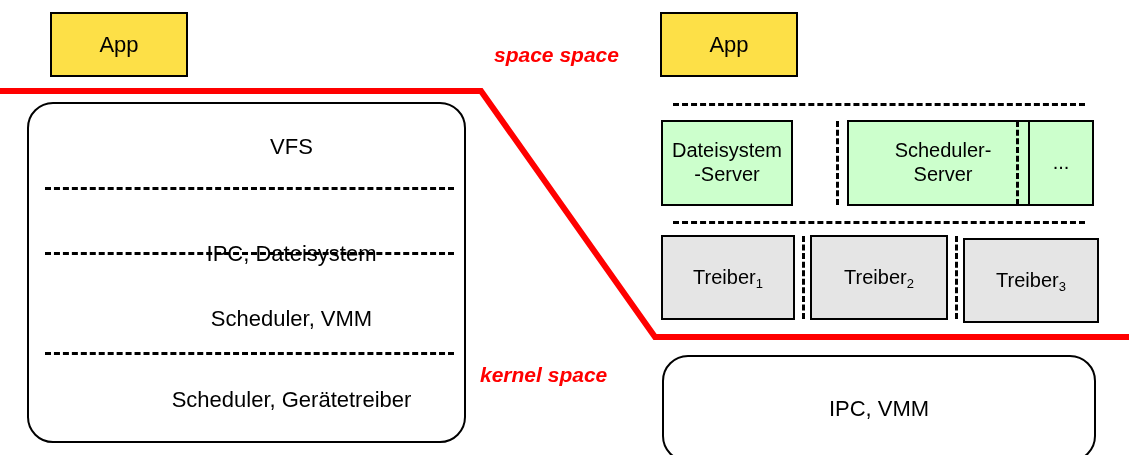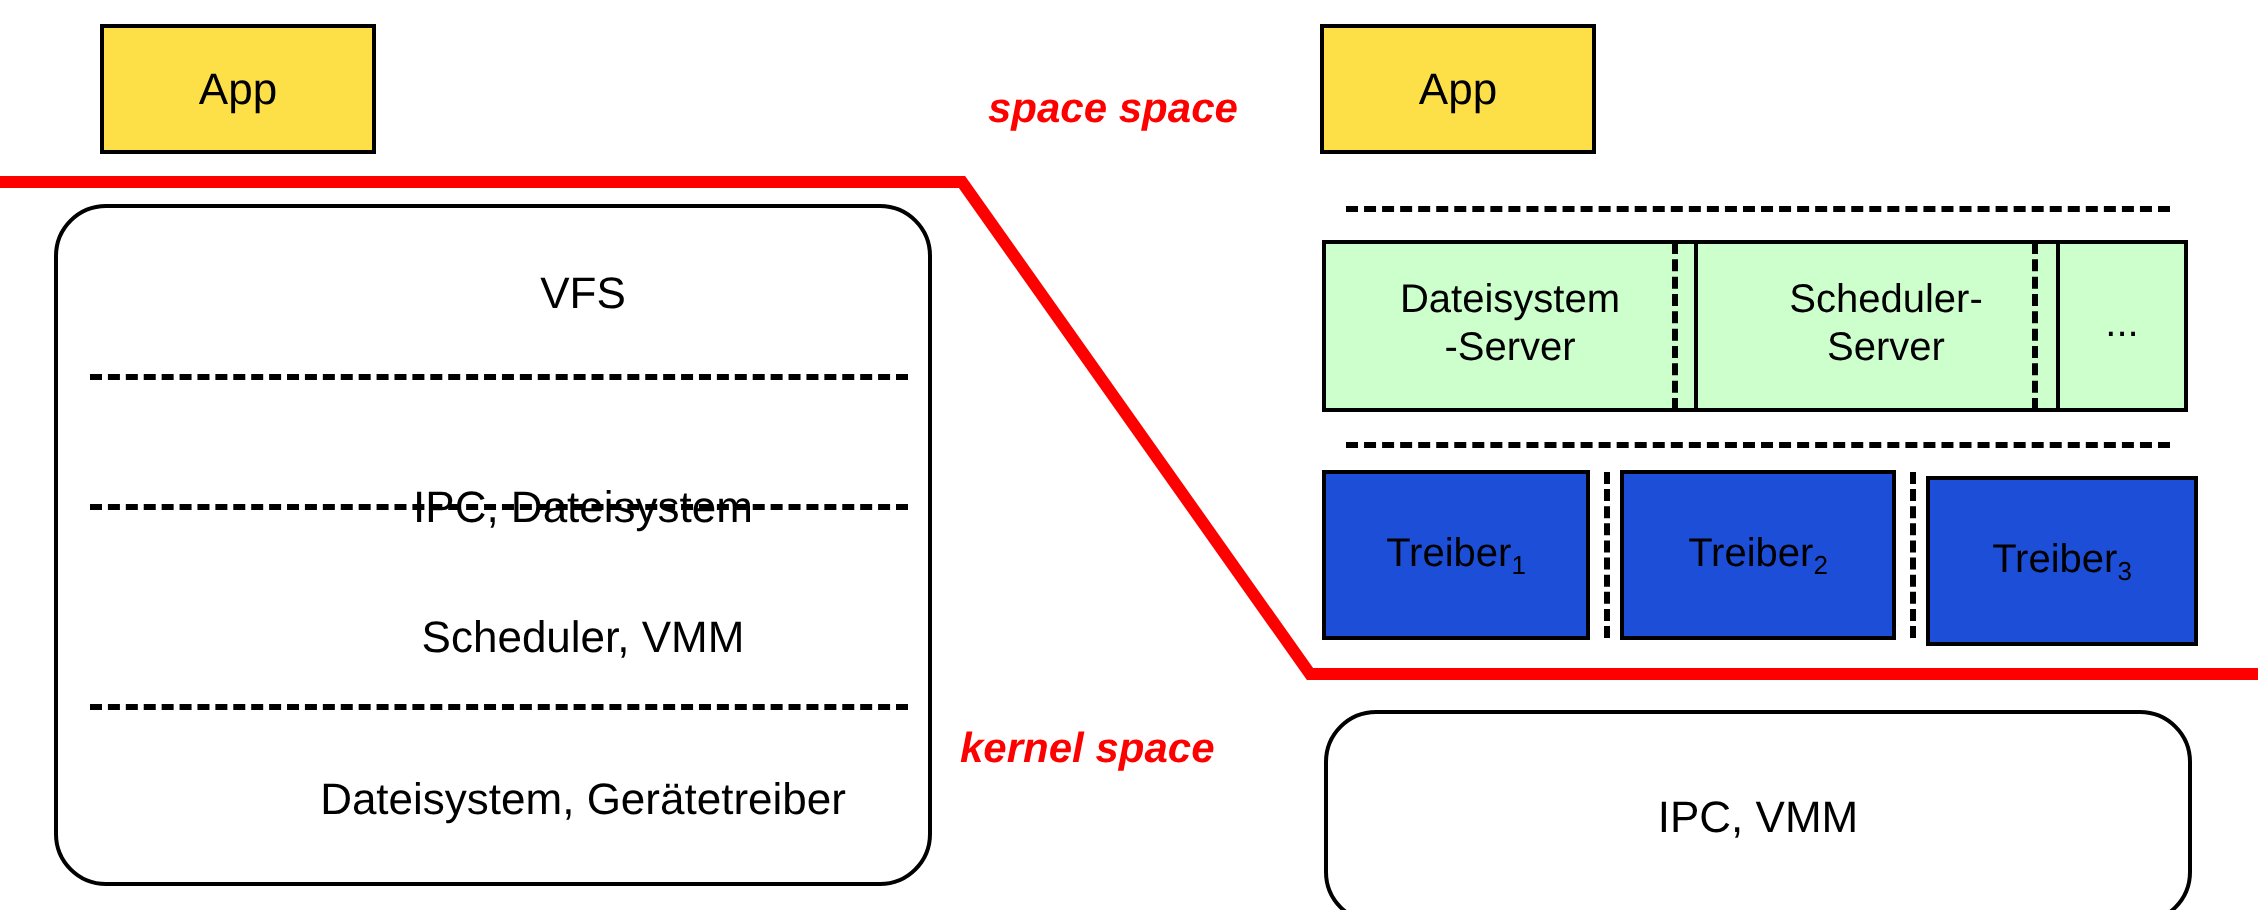--- a/index.html
+++ b/index.html
@@ -68,21 +68,21 @@
   }
 
   .server-box {
     background: #ccffcc;
     border: 2px solid #000000;
     font-size: 20px;
     line-height: 1.18;
   }
 
   .driver-box {
-    background: #1d4ed8;
+    background: #e5e5e5;
     border: 2px solid #000000;
     font-size: 20px;
   }
 
   .driver-box sub {
     font-size: 13px;
     vertical-align: baseline;
     position: relative;
     top: 4px;
   }
@@ -119,34 +119,34 @@
   <div class="layer-label" style="left:27px; top:134px; width:439px;">
     <span>VFS</span>
   </div>
   <div class="layer-label" style="left:27px; top:241px; width:439px;">
     <span>IPC, Dateisystem</span>
   </div>
   <div class="layer-label" style="left:27px; top:306px; width:439px;">
     <span>Scheduler, VMM</span>
   </div>
   <div class="layer-label" style="left:27px; top:387px; width:439px;">
-    <span>Dateisystem, Gerätetreiber</span>
+    <span>Scheduler, Gerätetreiber</span>
   </div>
 
   <div class="dash-h" style="left:45px; top:187px; width:409px;"></div>
   <div class="dash-h" style="left:45px; top:252px; width:409px;"></div>
   <div class="dash-h" style="left:45px; top:352px; width:409px;"></div>
 
   <div class="box app-box" style="left:660px; top:12px; width:138px; height:65px;">
     <span>App</span>
   </div>
 
   <div class="dash-h" style="left:673px; top:103px; width:412px;"></div>
 
-  <div class="box server-box" style="left:661px; top:120px; width:188px; height:86px;">
+  <div class="box server-box" style="left:661px; top:120px; width:132px; height:86px;">
     <span>
       <span>Dateisystem</span><br>
       <span>-Server</span>
     </span>
   </div>
 
   <div class="dash-v" style="left:836px; top:121px; height:84px;"></div>
 
   <div class="box server-box" style="left:847px; top:120px; width:192px; height:86px;">
     <span>

